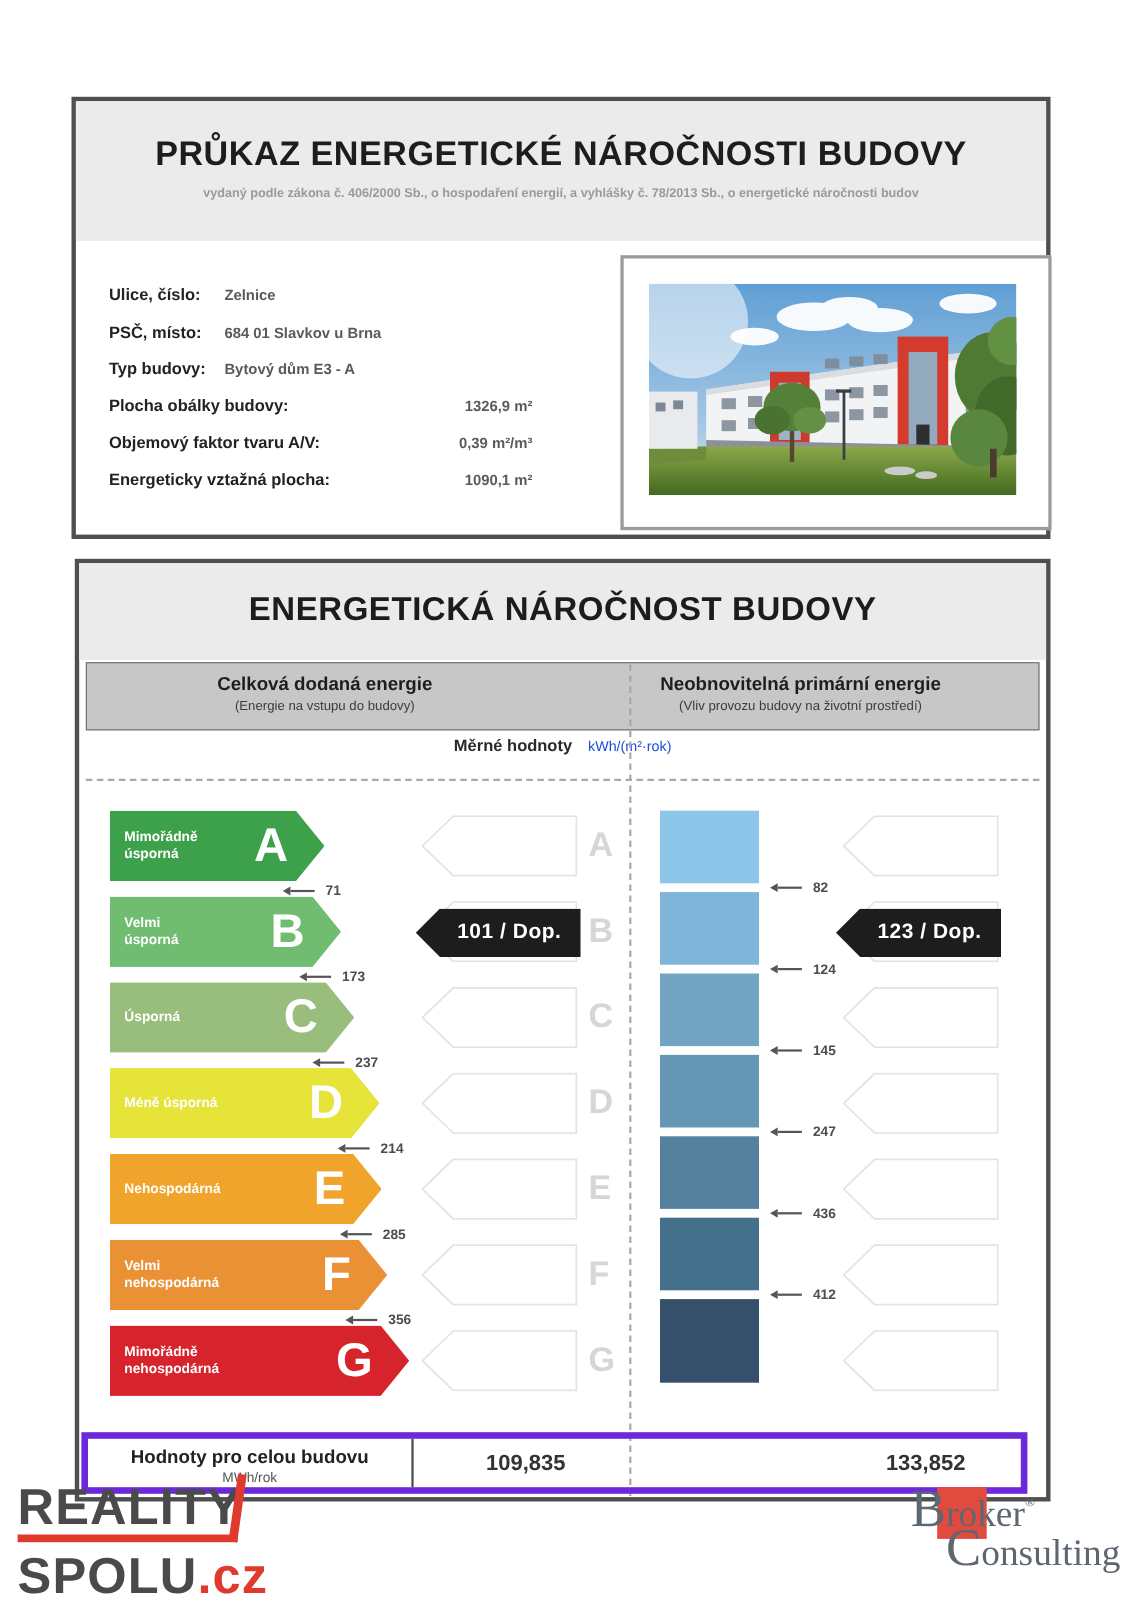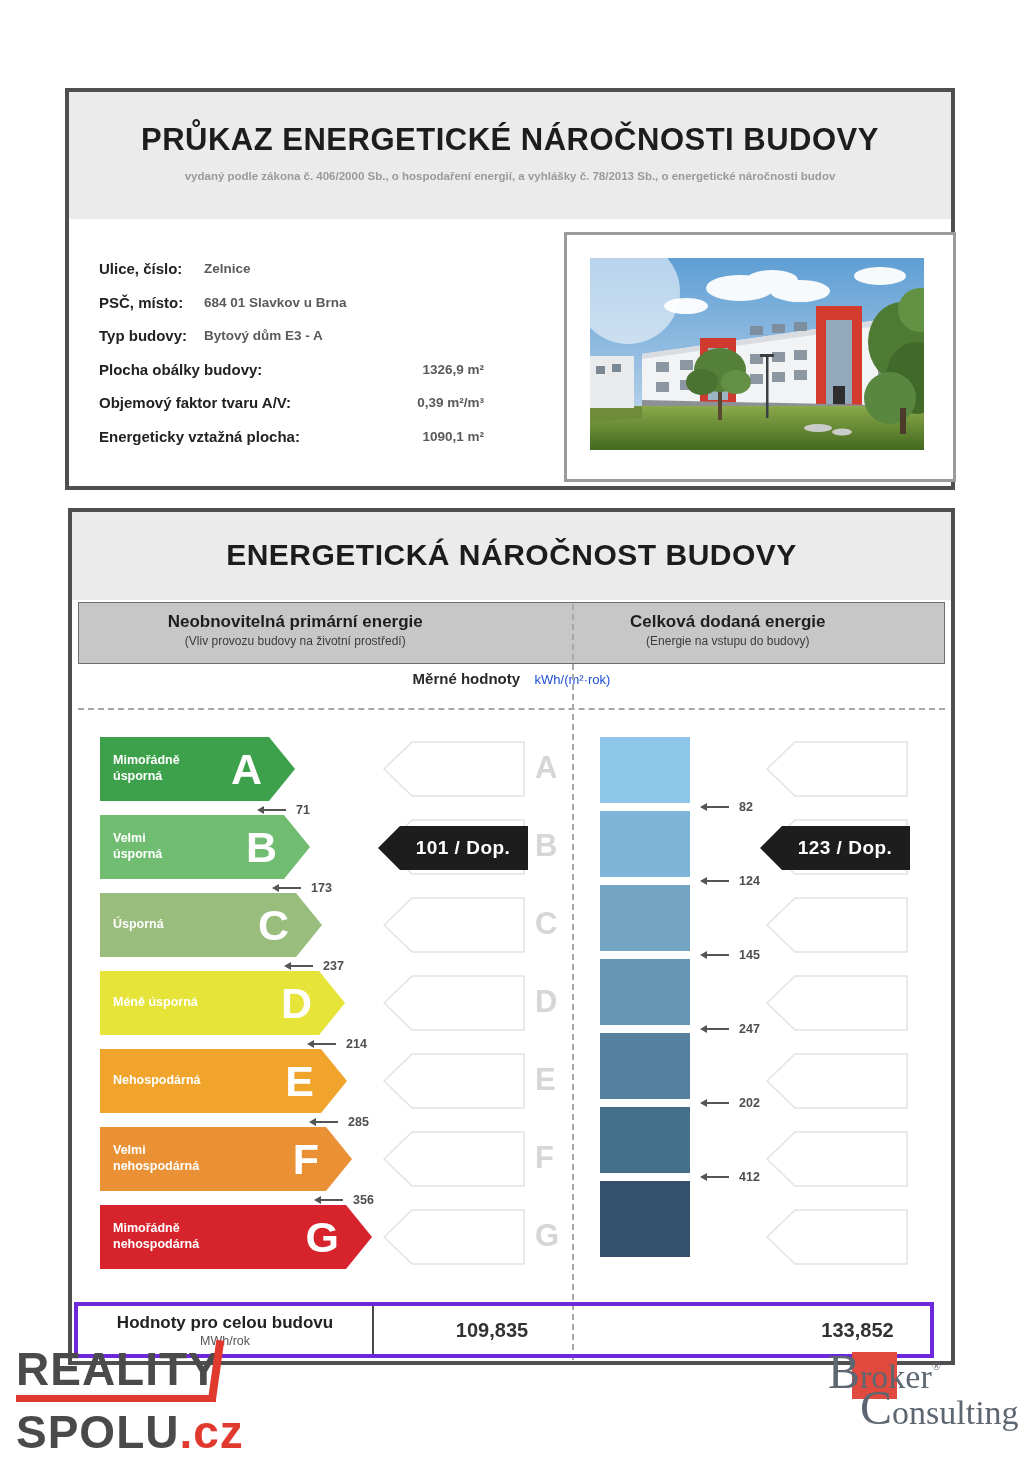--- a/index.html
+++ b/index.html
@@ -53,22 +53,22 @@
   .faint-letter{position:absolute;left:152px;top:0;line-height:54px;font-size:31px;font-weight:bold;color:#d6d6d6;}
   .blue-block{position:absolute;left:528px;width:90px;}
 
   .badge{position:absolute;height:44px;background:#1d1d1d;color:#fff;z-index:5;
      clip-path:polygon(22px 0, 100% 0, 100% 100%, 22px 100%, 0 50%);
      display:flex;align-items:center;justify-content:center;padding-left:20px;box-sizing:border-box;
      font-size:19px;font-weight:bold;letter-spacing:.5px;}
   .badge-left{left:306px;top:314px;width:150px;}
   .badge-right{left:688px;top:314px;width:150px;}
 
-  .summary-box{position:absolute;left:2px;right:17px;top:790px;height:56px;border:4px solid #6d28d9;
-     box-sizing:border-box;display:flex;z-index:3;background:transparent;gap:16px;}
+  .summary-box{position:absolute;left:2px;right:17px;top:790px;height:56px;border:6px solid #6d28d9;
+     box-sizing:border-box;display:flex;z-index:3;background:transparent;}
   .summary-label-cell{width:296px;border-right:2px solid #4a4a4a;box-sizing:border-box;text-align:center;padding-top:7px;}
   .summary-label{font-size:17px;font-weight:bold;color:#222;}
   .summary-unit{font-size:12.5px;color:#555;margin-top:1px;}
   .summary-val{font-size:20px;font-weight:bold;color:#333;display:flex;align-items:center;justify-content:center;}
   .summary-val-left{width:204px;}
   .summary-val-right{flex:1;padding-left:175px;}
 
   
   .logo-reality{position:absolute;left:16px;top:1346px;z-index:10;line-height:1;}
   .reality-word{font-size:46px;font-weight:bold;color:#4a4a4c;letter-spacing:1px;}
@@ -214,26 +214,26 @@
     </div>
   </section>
 
   <section class="panel panel-main">
     <div class="main-title-band">
       <h2 class="main-title">ENERGETICKÁ NÁROČNOST BUDOVY</h2>
     </div>
 
     <div class="col-header">
       <div class="col-h">
+        <div class="col-h-title">Celková dodaná energie</div>
+        <div class="col-h-sub">(Energie na vstupu do budovy)</div>
+      </div>
+      <div class="col-h">
         <div class="col-h-title">Neobnovitelná primární energie</div>
         <div class="col-h-sub">(Vliv provozu budovy na životní prostředí)</div>
-      </div>
-      <div class="col-h">
-        <div class="col-h-title">Celková dodaná energie</div>
-        <div class="col-h-sub">(Energie na vstupu do budovy)</div>
       </div>
     </div>
 
     <div class="units-row">
       <span class="units-label">Měrné hodnoty</span>
       <span class="units-unit">kWh/(m²·rok)</span>
     </div>
     <div class="dash-h"></div>
     <div class="dash-v"></div>
 
@@ -324,21 +324,21 @@
         <div class="blue-block" style="top: 299px; height: 66px; background: rgb(126, 181, 216); z-index: 2;"></div>
         <div class="blue-block" style="top: 373px; height: 66px; background: rgb(115, 165, 195); z-index: 2;"></div>
         <div class="blue-block" style="top: 447px; height: 66px; background: rgb(101, 150, 180); z-index: 2;"></div>
         <div class="blue-block" style="top: 521px; height: 66px; background: rgb(85, 129, 158); z-index: 2;"></div>
         <div class="blue-block" style="top: 595px; height: 66px; background: rgb(69, 112, 140); z-index: 2;"></div>
         <div class="blue-block" style="top: 669px; height: 76px; background: rgb(52, 80, 106); z-index: 2;"></div>
         <div class="thr" style="left: 628px; top: 287px;"><span class="thr-head"></span><span class="thr-line"></span><span class="thr-num">82</span></div>
         <div class="thr" style="left: 628px; top: 361px;"><span class="thr-head"></span><span class="thr-line"></span><span class="thr-num">124</span></div>
         <div class="thr" style="left: 628px; top: 435px;"><span class="thr-head"></span><span class="thr-line"></span><span class="thr-num">145</span></div>
         <div class="thr" style="left: 628px; top: 509px;"><span class="thr-head"></span><span class="thr-line"></span><span class="thr-num">247</span></div>
-        <div class="thr" style="left: 628px; top: 583px;"><span class="thr-head"></span><span class="thr-line"></span><span class="thr-num">202</span></div>
+        <div class="thr" style="left: 628px; top: 583px;"><span class="thr-head"></span><span class="thr-line"></span><span class="thr-num">436</span></div>
         <div class="thr" style="left: 628px; top: 657px;"><span class="thr-head"></span><span class="thr-line"></span><span class="thr-num">412</span></div>
       </div>
 
     <div class="summary-box">
       <div class="summary-label-cell">
         <div class="summary-label">Hodnoty pro celou budovu</div>
         <div class="summary-unit">MWh/rok</div>
       </div>
       <div class="summary-val summary-val-left">109,835</div>
       <div class="summary-val summary-val-right">133,852</div>

